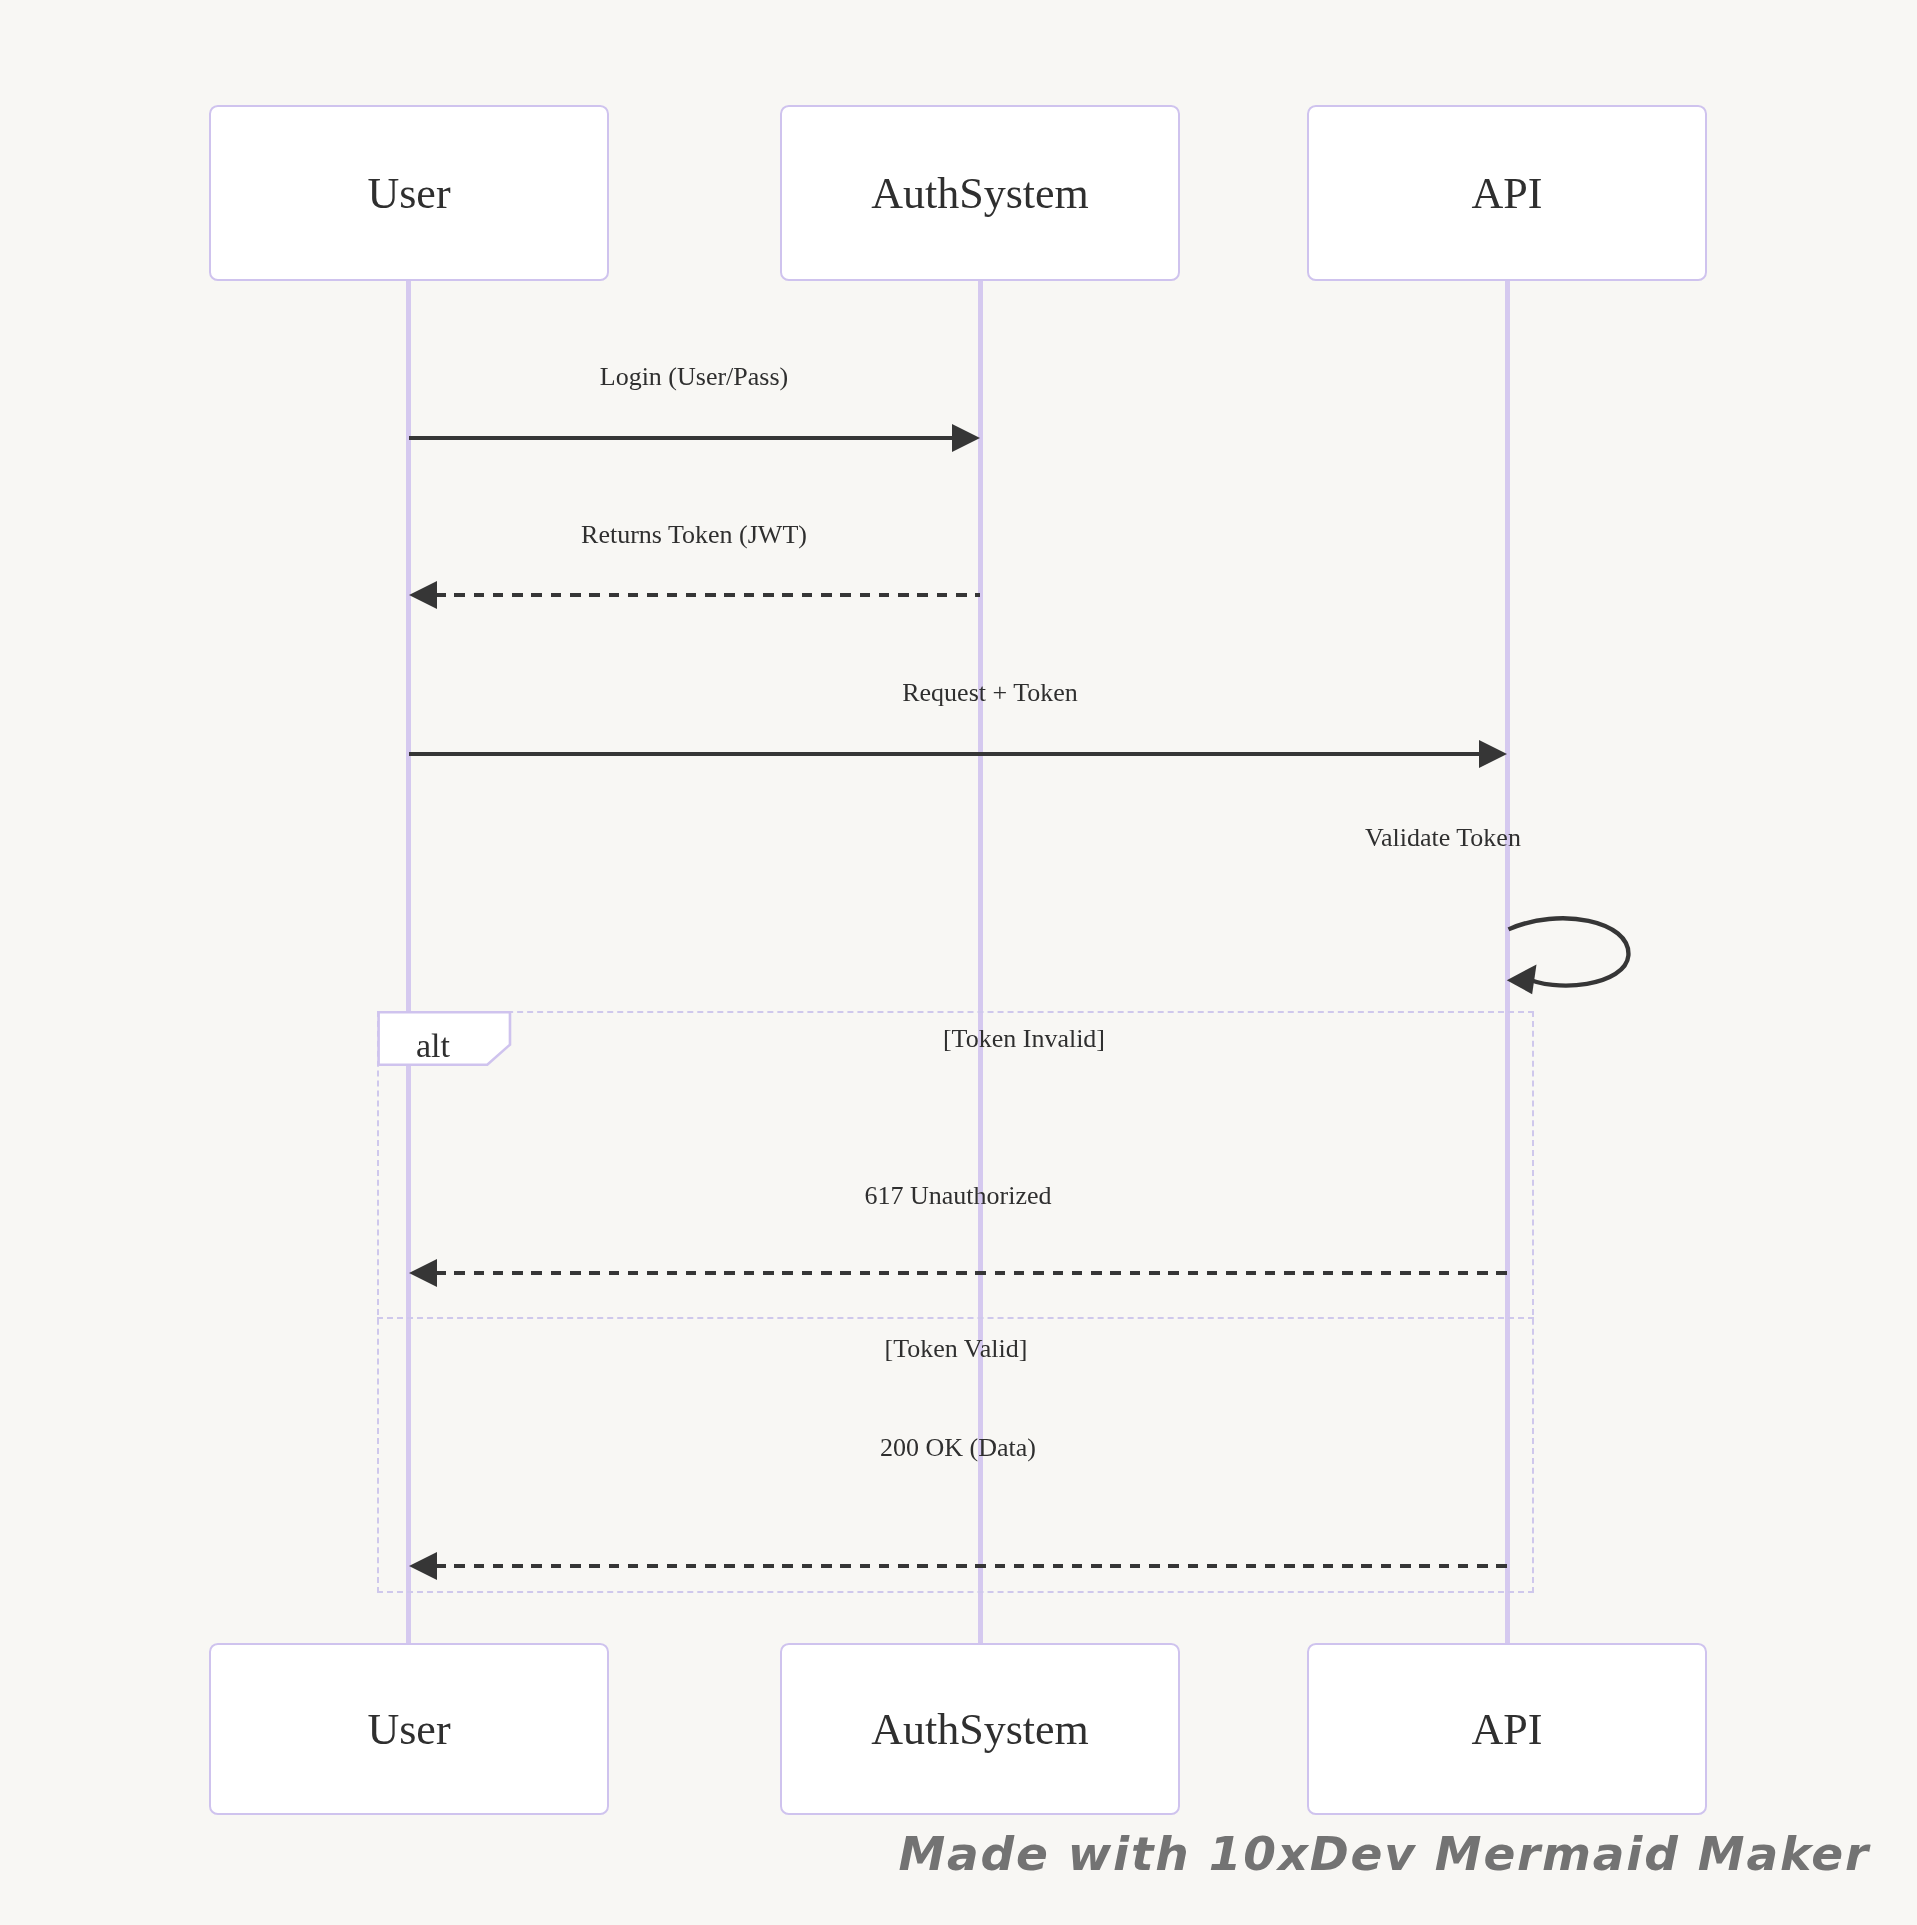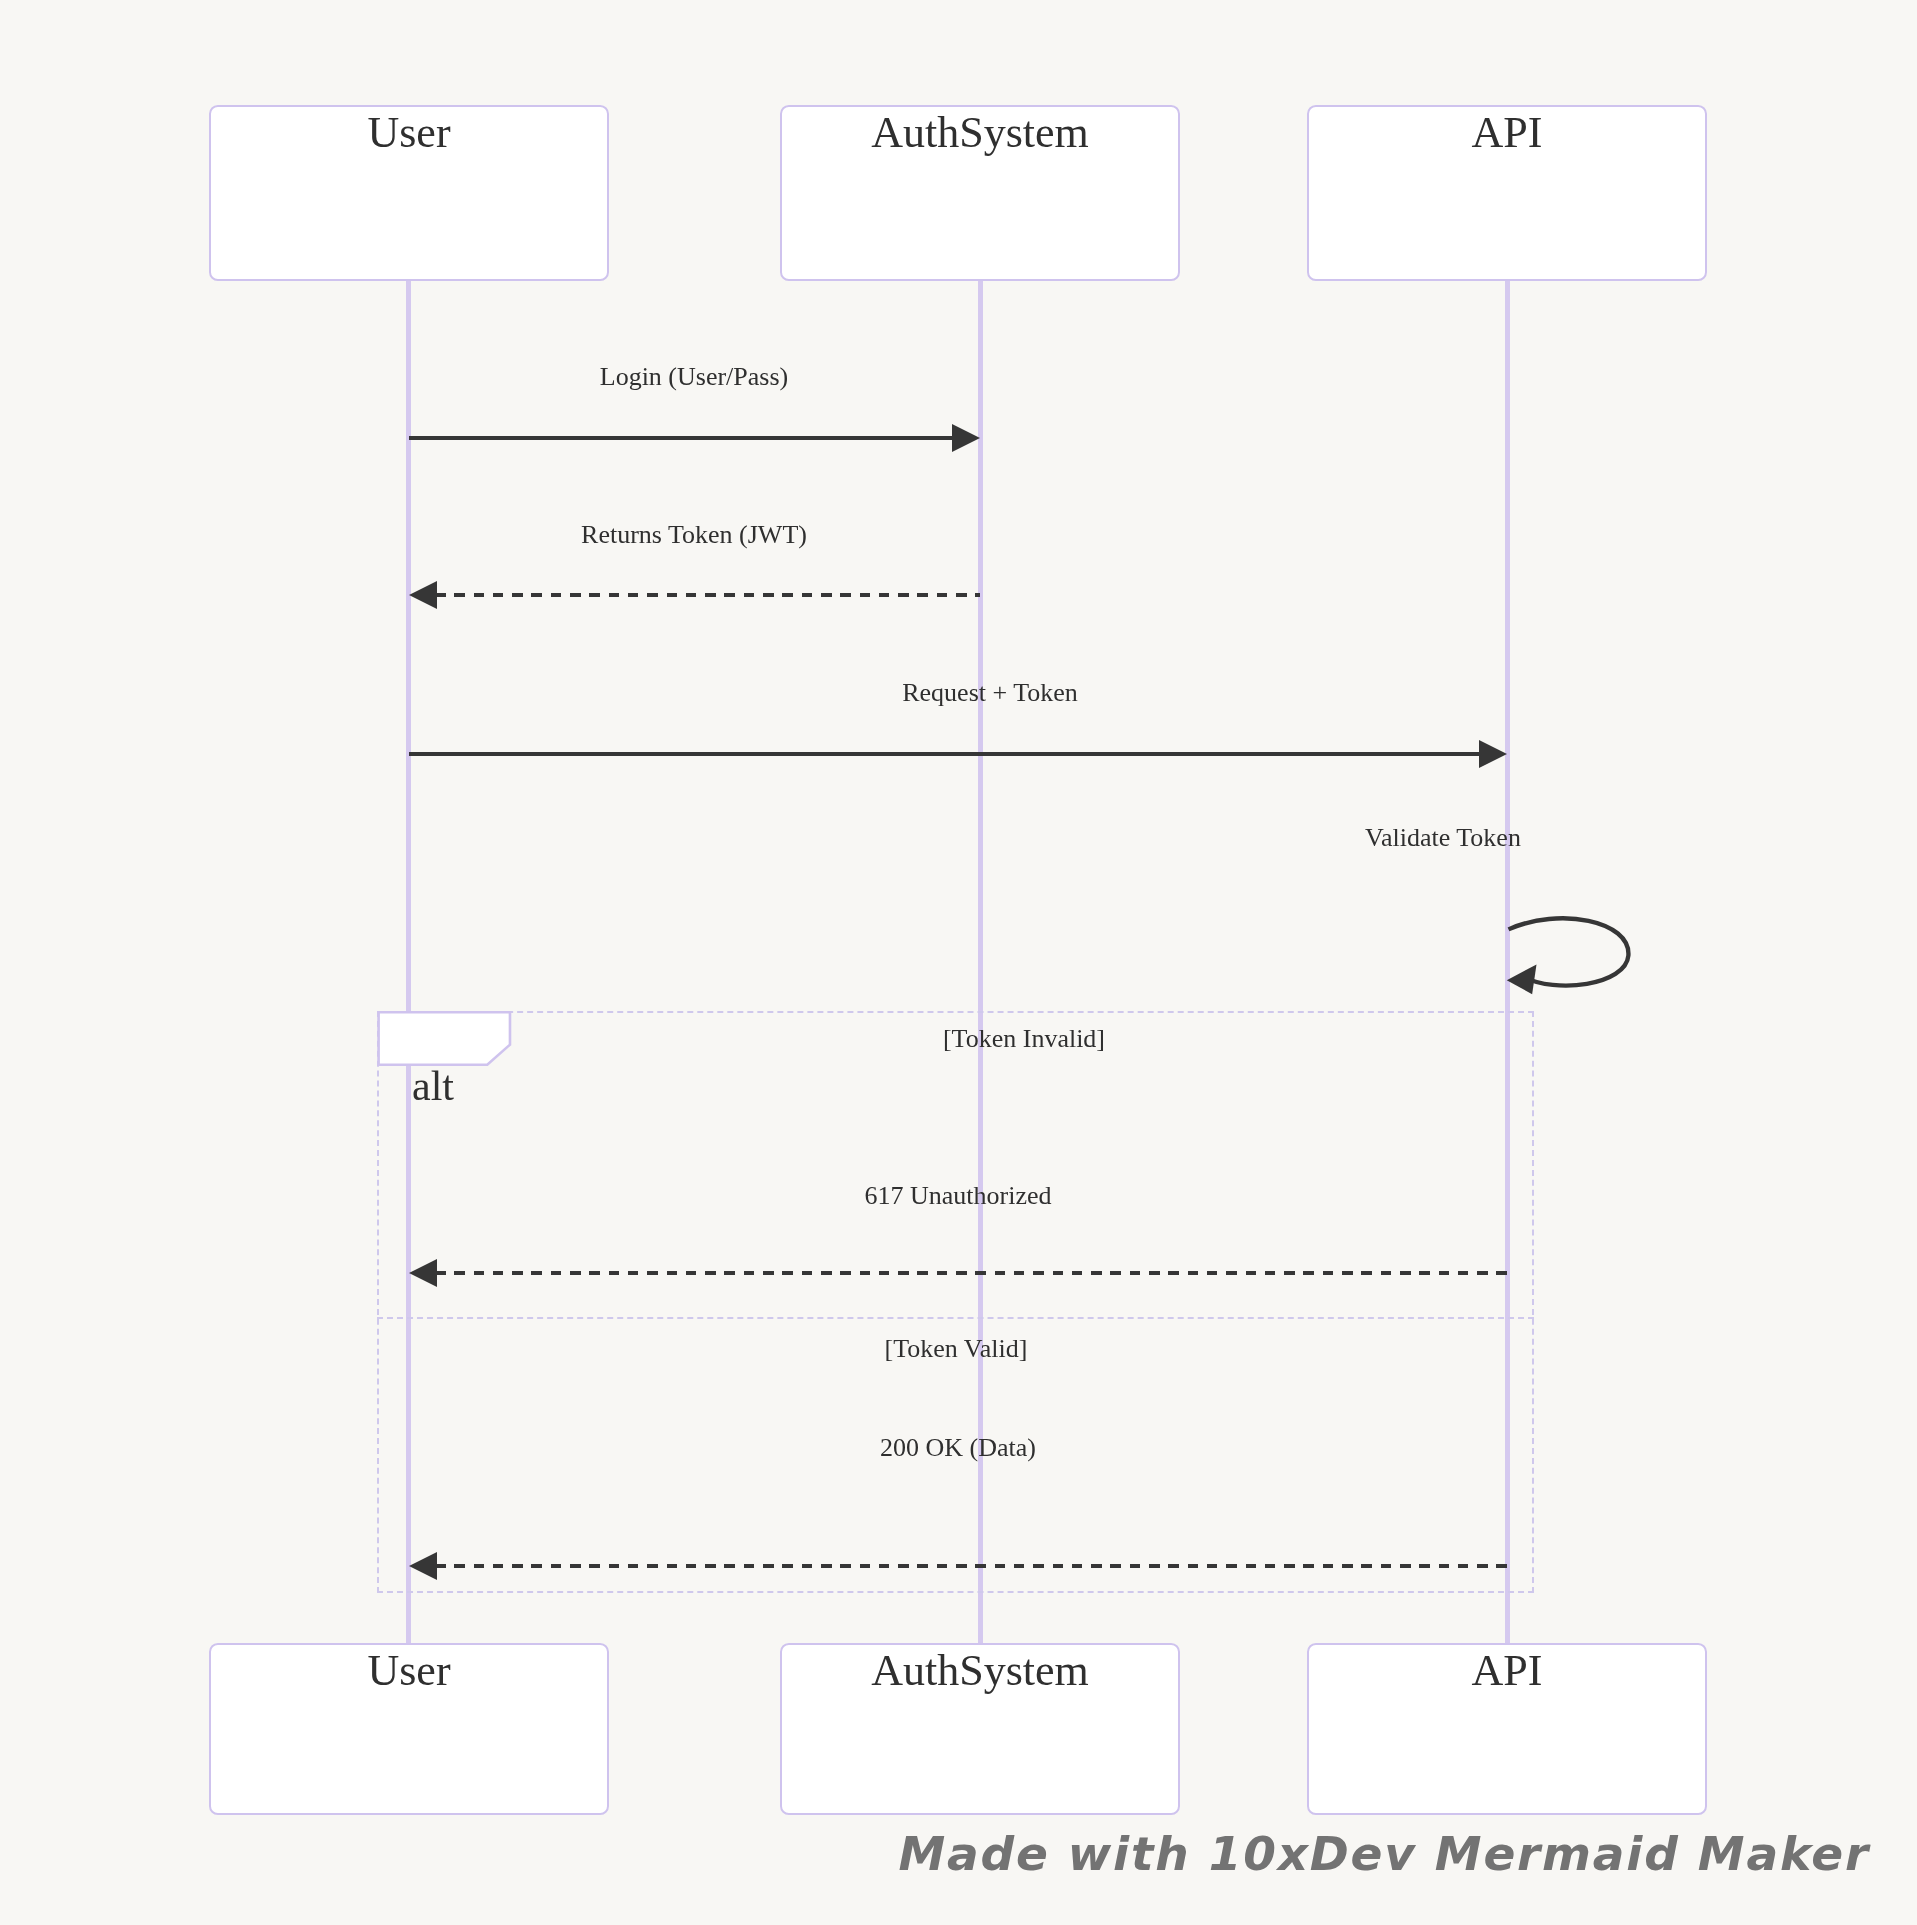--- a/index.html
+++ b/index.html
@@ -15,21 +15,21 @@
   .lifeline{
     position:absolute;top:281px;height:1362px;width:5.3px;
     background:#d5c9ef;
   }
   
   .actor{
     position:absolute;width:400px;height:176px;
     background:#ffffff;
     border:2.6px solid #cfc3ee;
     border-radius:8.8px;
-    display:flex;align-items:flex-start;justify-content:center;
+    display:flex;align-items:center;justify-content:center;
     font-size:44px;
     box-sizing:border-box;
   }
   .actor.bottom{height:172px;}
   
   .msg-label{
     position:absolute;transform:translate(-50%,-50%);
     font-size:26px;white-space:nowrap;
   }
   
@@ -57,22 +57,21 @@
     box-sizing:border-box;
   }
   .alt-divider{
     position:absolute;left:377px;top:1317px;width:1157px;height:0;
     border-top:2.6px dashed #cfc8ec;
   }
   .alt-label-box{position:absolute;left:377px;top:1011px;width:135px;height:55px;}
   .alt-label-text{
     position:absolute;left:377px;top:1011px;width:112px;height:69px;
     display:flex;align-items:center;justify-content:center;
-    font-size:42px;
-    margin-top:40px;
+    font-size:34px;
   }
   .self-loop{position:absolute;left:1505px;top:915px;}
   
   .watermark{
     position:absolute;right:47px;top:1826px;
     font-family:"DejaVu Sans","Liberation Sans",sans-serif;
     font-weight:700;font-style:italic;
     font-size:47px;letter-spacing:1.8px;
     color:#737373;white-space:nowrap;
   }

